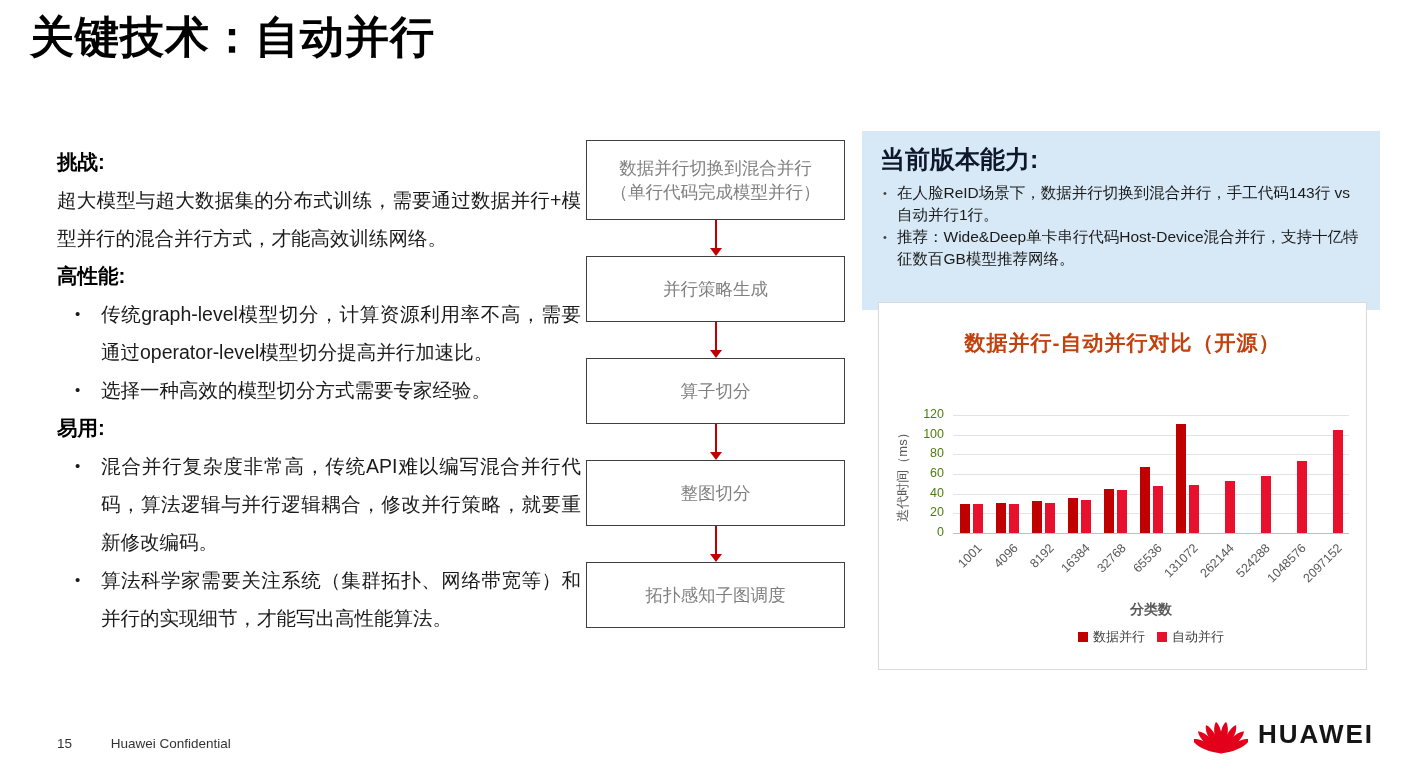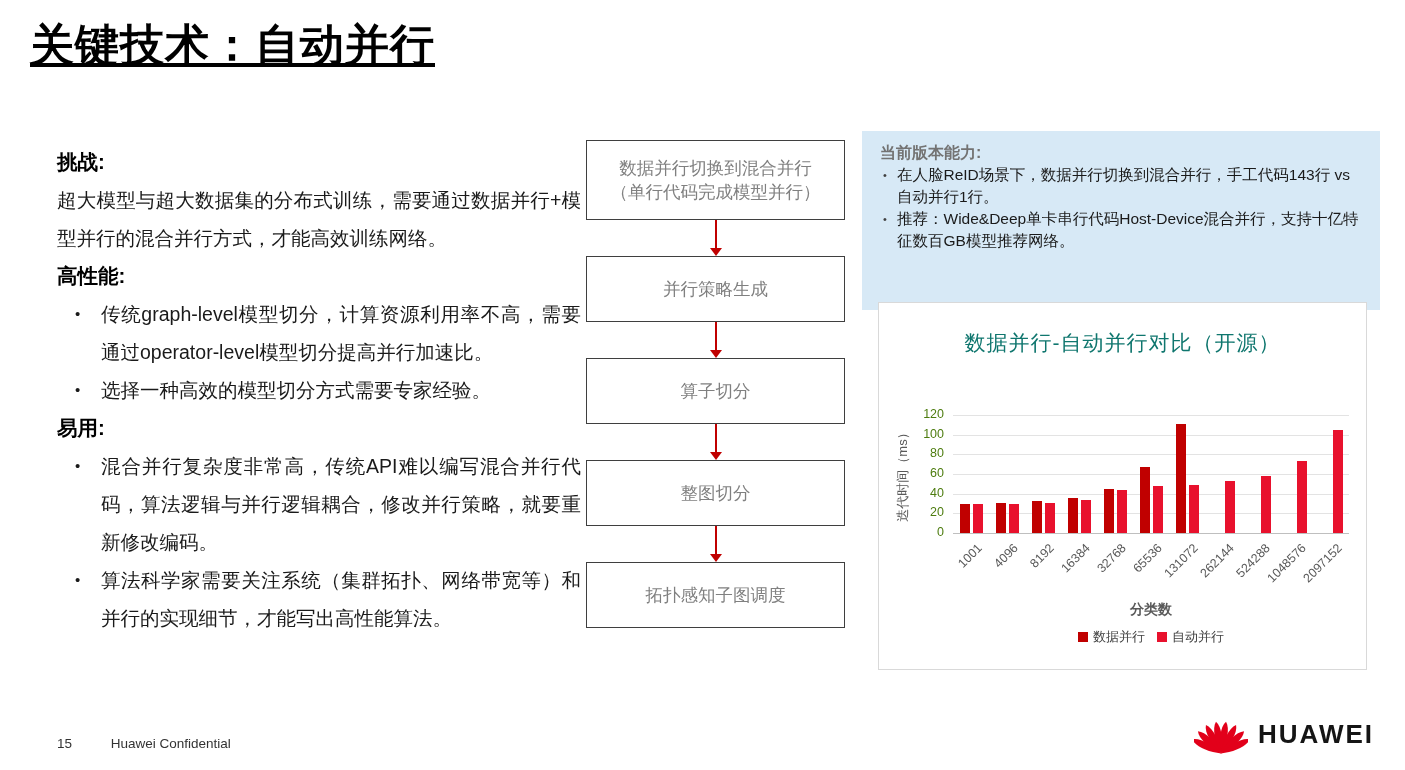--- a/index.html
+++ b/index.html
@@ -1,49 +1,49 @@
 <!DOCTYPE html>
 <html><head>
 <meta charset="utf-8">
 <style>
   html,body{margin:0;padding:0;background:#fff;}
   body{width:1405px;height:770px;position:relative;overflow:hidden;
        font-family:"Liberation Sans","DejaVu Sans",sans-serif;color:#1a1a1a;}
   .slide{position:absolute;inset:0;}
 
   
-  .slide-title{position:absolute;left:30px;top:16px;margin:0;font-size:44px;font-weight:700;color:#000;letter-spacing:1px;text-decoration:underline;}
+  .slide-title{position:absolute;left:30px;top:8px;margin:0;font-size:44px;font-weight:700;color:#000;letter-spacing:1px;}
 
   
   .left-col{position:absolute;left:57px;top:143px;width:524px;font-size:19.5px;line-height:38px;color:#1a1a1a;}
   .lblock-heading{font-weight:700;font-size:20.5px;color:#000;}
   .lblock-para{text-align:justify;}
   .lblock-bullet{position:relative;padding-left:44px;text-align:justify;}
   .lblock-bullet::before{content:"•";position:absolute;left:18px;top:0;font-size:15px;color:#1a1a1a;}
 
   
   .flow{position:absolute;left:586px;top:140px;width:259px;}
   .flow-heading{text-align:center;font-size:21px;font-weight:700;color:#000;height:42px;line-height:30px;}
   .flow-box{border:1.5px solid #3f3f3f;background:#fff;height:64px;display:flex;flex-direction:column;
             align-items:center;justify-content:center;color:#808080;font-size:17.5px;line-height:24px;}
   .flow-box-first{height:78px;}
   .flow-arrow{height:36px;display:flex;flex-direction:column;align-items:center;}
   .flow-arrow .shaft{width:2px;flex:1;background:#c00000;}
   .flow-arrow .head{width:0;height:0;border:6px solid transparent;border-top:8px solid #c00000;border-bottom:none;margin-top:-1px;}
 
   
   .bluebox{position:absolute;left:862px;top:131px;width:518px;height:179px;background:#d7e9f6;box-sizing:border-box;padding:12px 16px 10px 18px;}
-  .bluebox-heading{font-size:16px;font-weight:700;color:#737373;}
+  .bluebox-heading{font-size:25px;font-weight:700;color:#0f172a;margin-bottom:6px;}
   .cap-list{margin:0;padding:0;list-style:none;font-size:15.5px;line-height:22px;color:#1a1a1a;}
   .cap-list li{position:relative;padding-left:17px;}
   .cap-list li::before{content:"•";position:absolute;left:3px;top:0;font-size:11px;color:#404040;}
 
   
   .chart-panel{position:absolute;left:878px;top:302px;width:489px;height:368px;border:1px solid #d9d9d9;background:#fff;box-sizing:border-box;}
-  .chart-title{margin-top:26px;text-align:center;font-size:21px;color:#0f766e;letter-spacing:1px;}
+  .chart-title{margin-top:26px;text-align:center;font-size:21px;color:#c2410c;letter-spacing:1px;font-weight:bold;}
   .chart-body{position:absolute;left:74px;top:112px;width:396px;height:118px;}
   .gridline{position:absolute;left:0;right:0;height:1px;background:#e3e3e3;}
   .gridline.base{background:#bfbfbf;}
   .ytick{position:absolute;right:calc(100% + 9px);width:30px;text-align:right;font-size:12.5px;color:#4d7c0f;}
   .ylabel{position:absolute;left:-120px;width:140px;top:0;bottom:0;margin:auto;height:20px;
           display:flex;align-items:center;justify-content:center;transform:rotate(-90deg);
           font-size:13px;color:#595959;white-space:nowrap;}
   .bars-row{position:absolute;inset:0;display:flex;align-items:flex-end;}
   .bar-slot{flex:1;display:flex;align-items:flex-end;justify-content:center;gap:3px;height:100%;}
   .bar{width:10px;}

